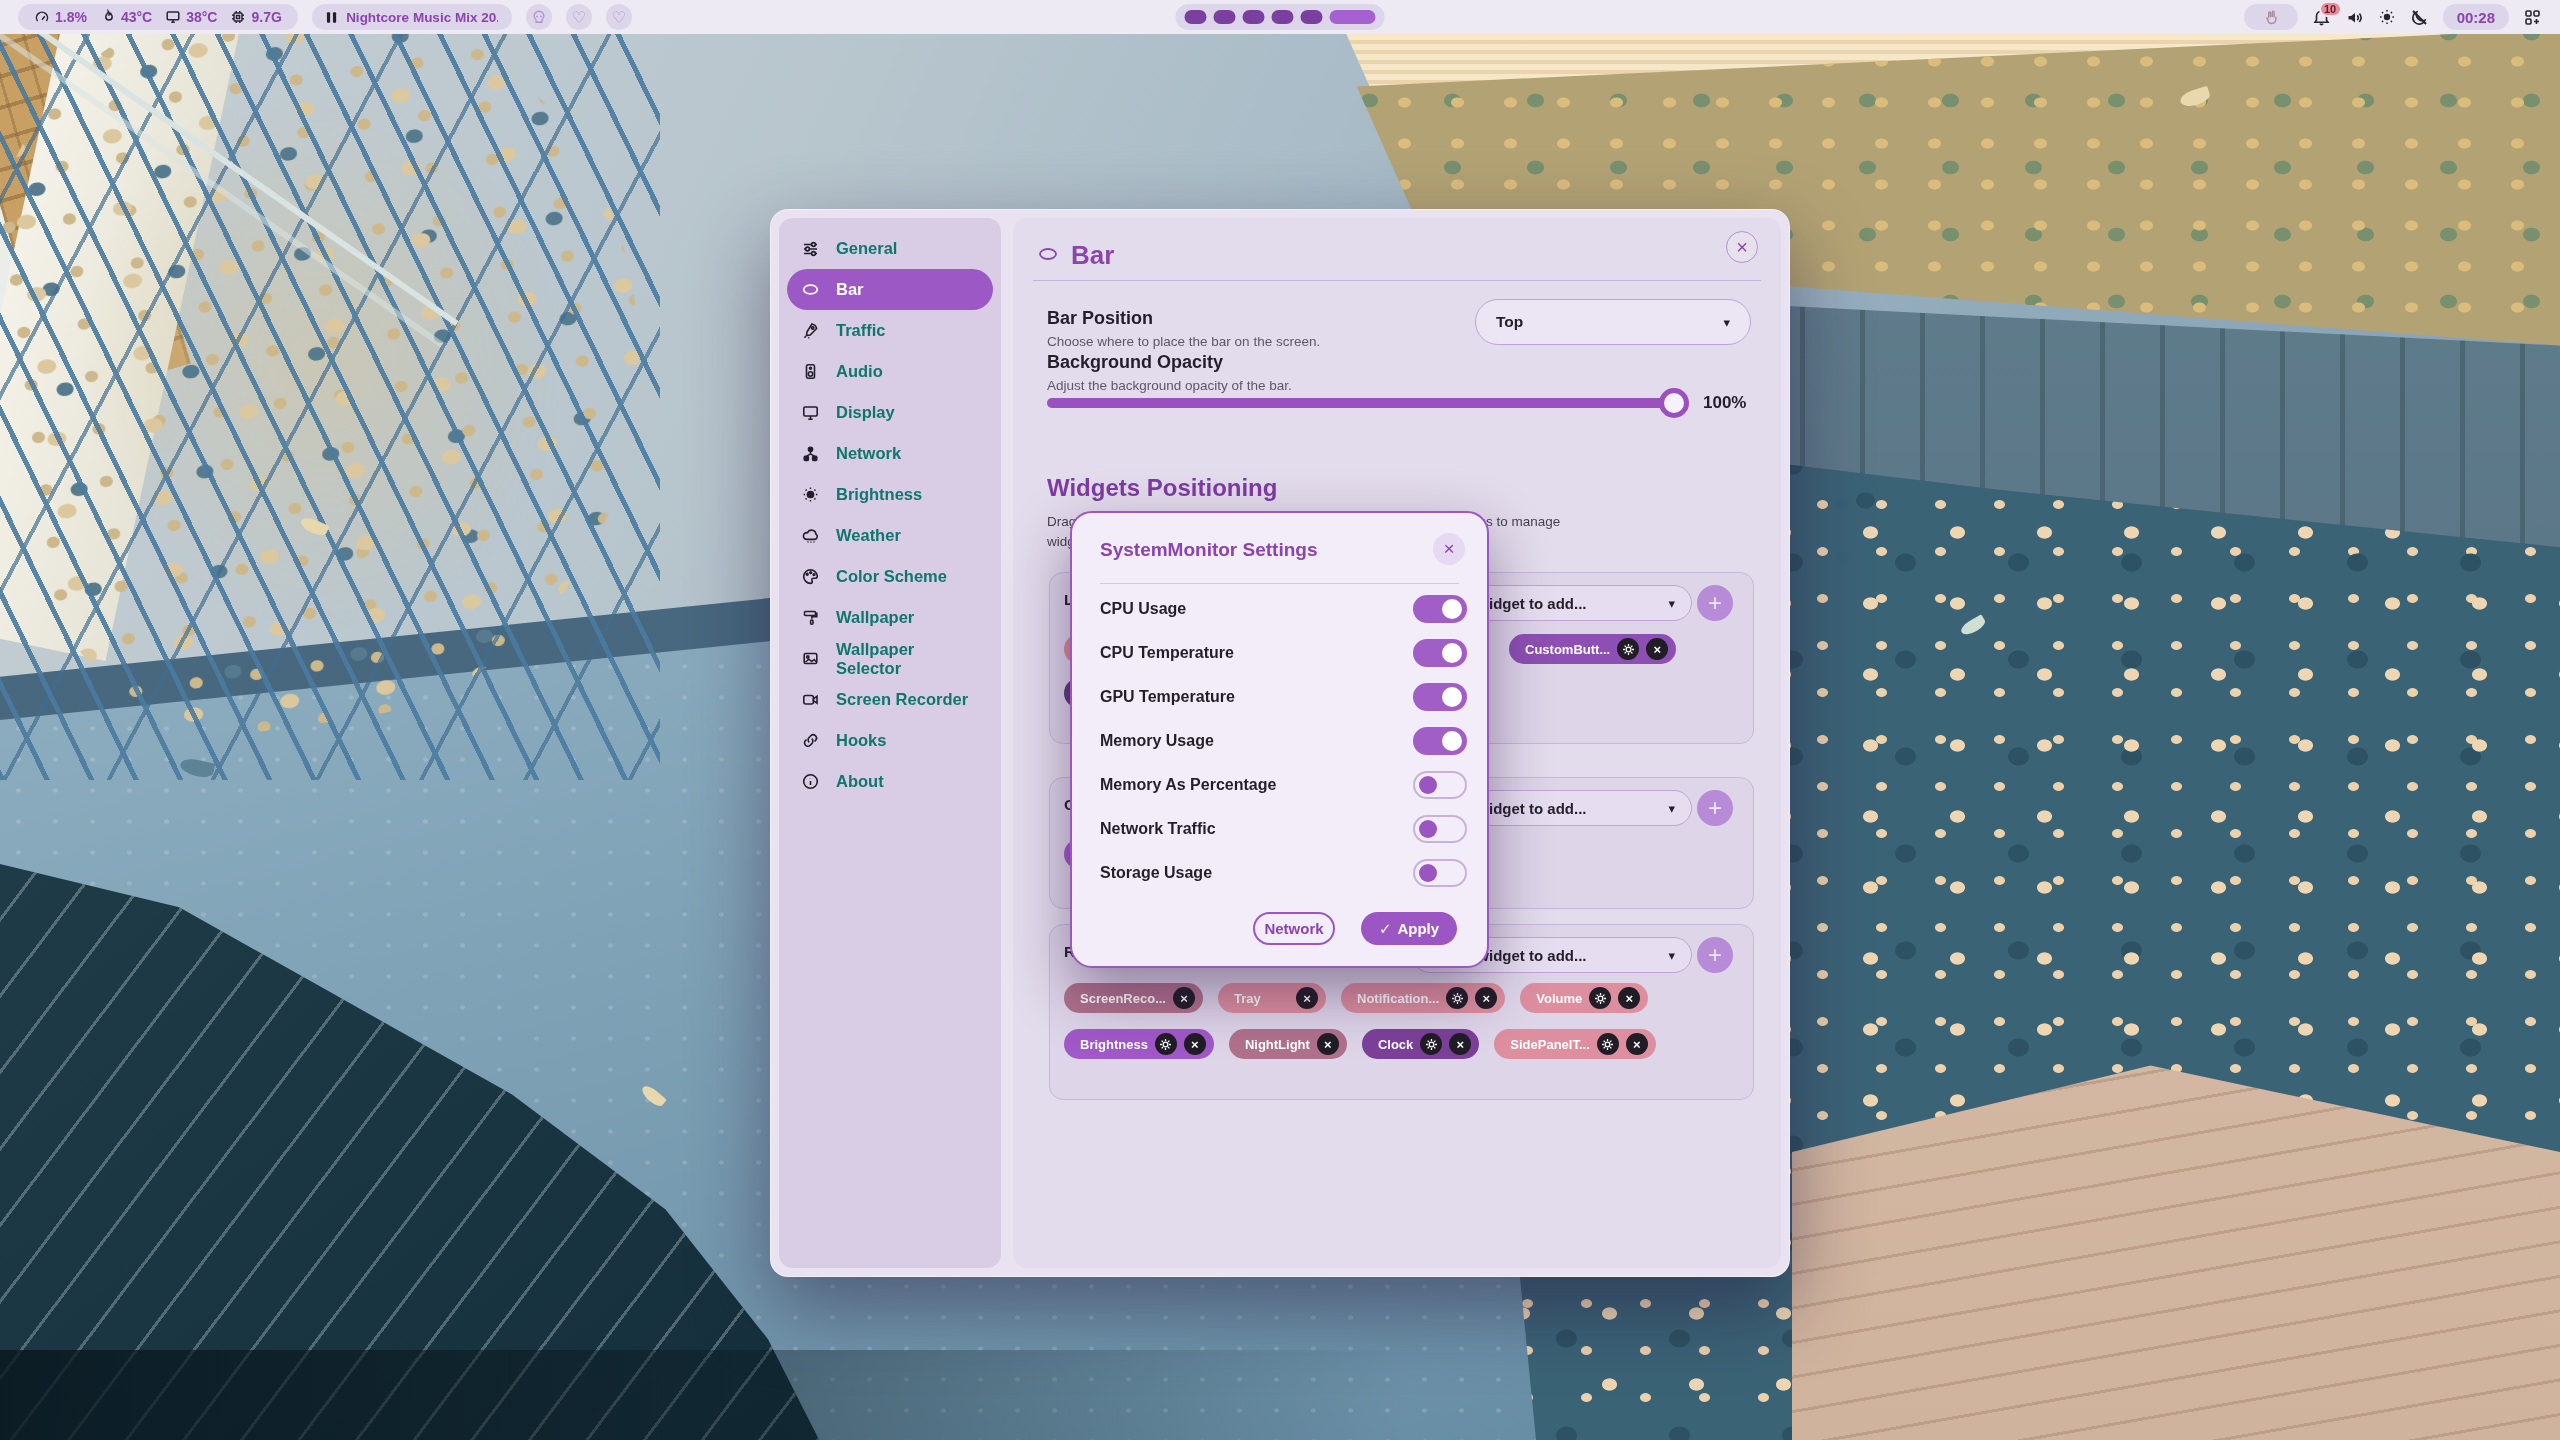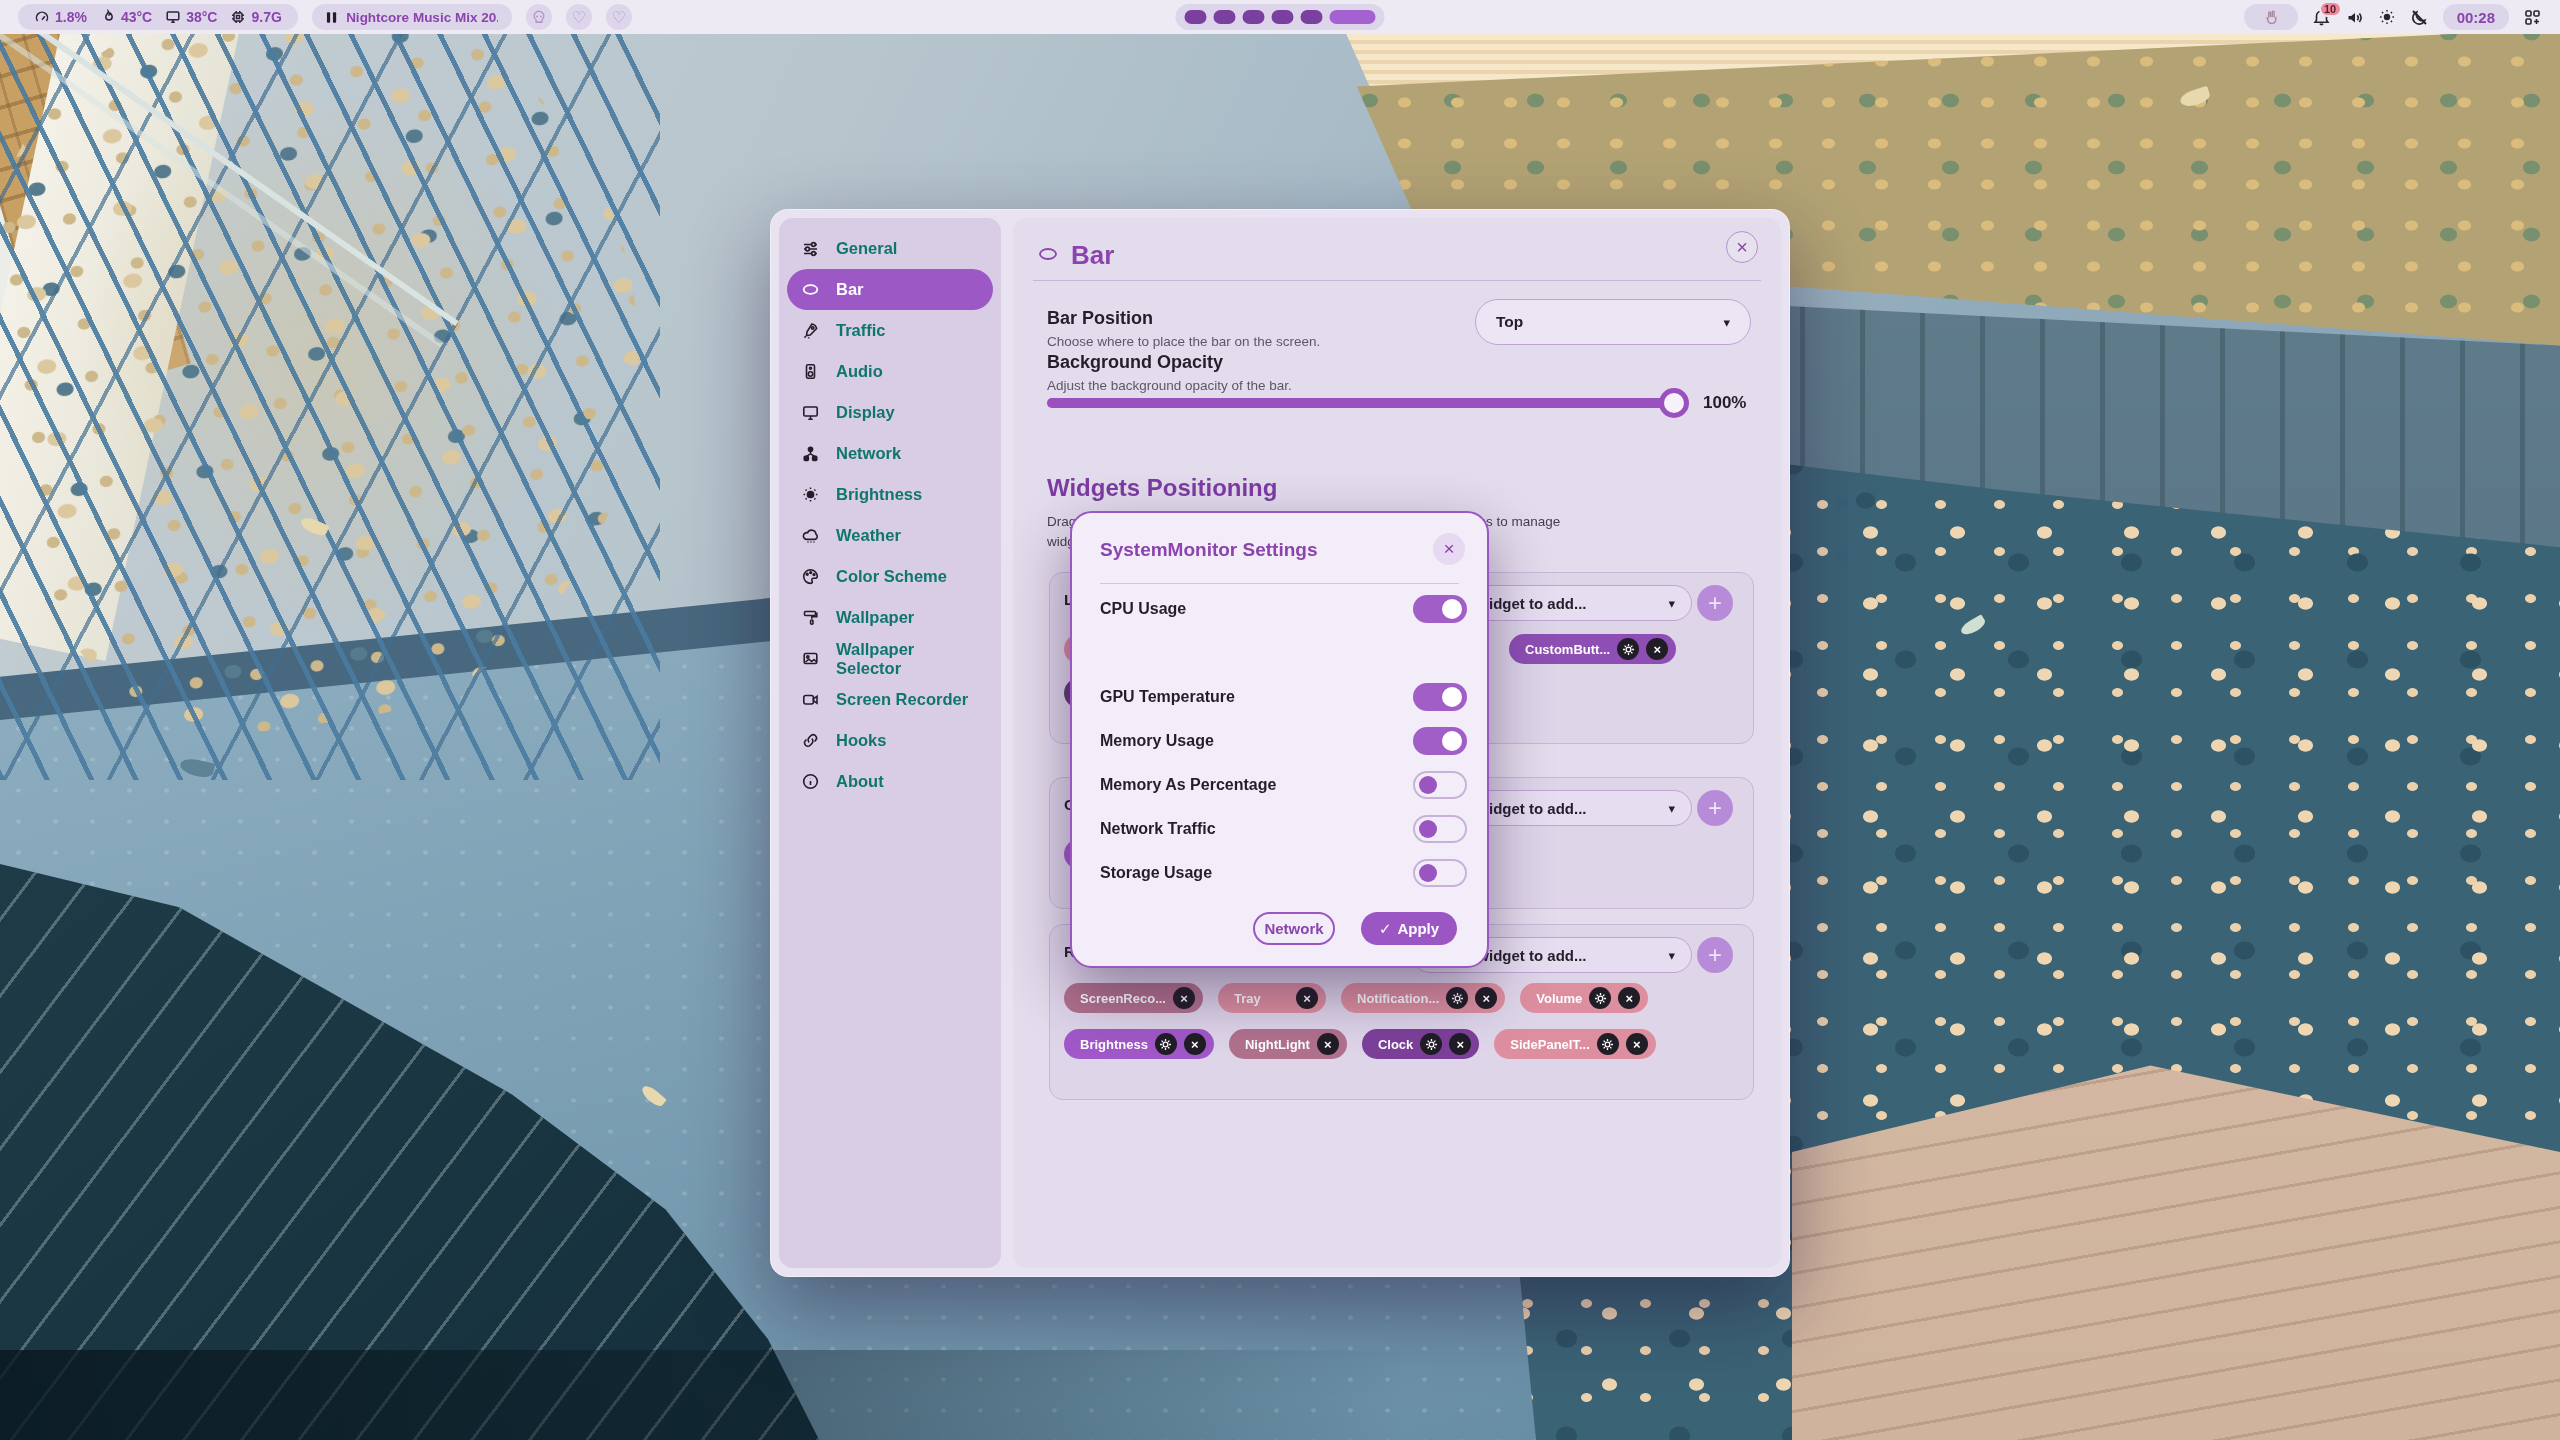--- a/index.html
+++ b/index.html
@@ -550,20 +550,26 @@
   <div class="modal-title">SystemMonitor Settings</div>
   <div class="modal-close">×</div>
   <div class="modal-divider"></div>
 
   <div class="toggle-row" style="top:74px">
     <span class="toggle-label">CPU Usage</span>
     <div class="toggle" data-on="true">
         <span class="knob"></span>
       </div>
   </div>
+  <div class="toggle-row" style="top:118px">
+    <span class="toggle-label">CPU Temperature</span>
+    <div class="toggle" data-on="true">
+        <span class="knob"></span>
+      </div>
+  </div>
   <div class="toggle-row" style="top:206px">
     <span class="toggle-label">Memory Usage</span>
     <div class="toggle" data-on="true">
         <span class="knob"></span>
       </div>
   </div>
   <div class="toggle-row" style="top:162px">
     <span class="toggle-label">GPU Temperature</span>
     <div class="toggle" data-on="true">
         <span class="knob"></span>

